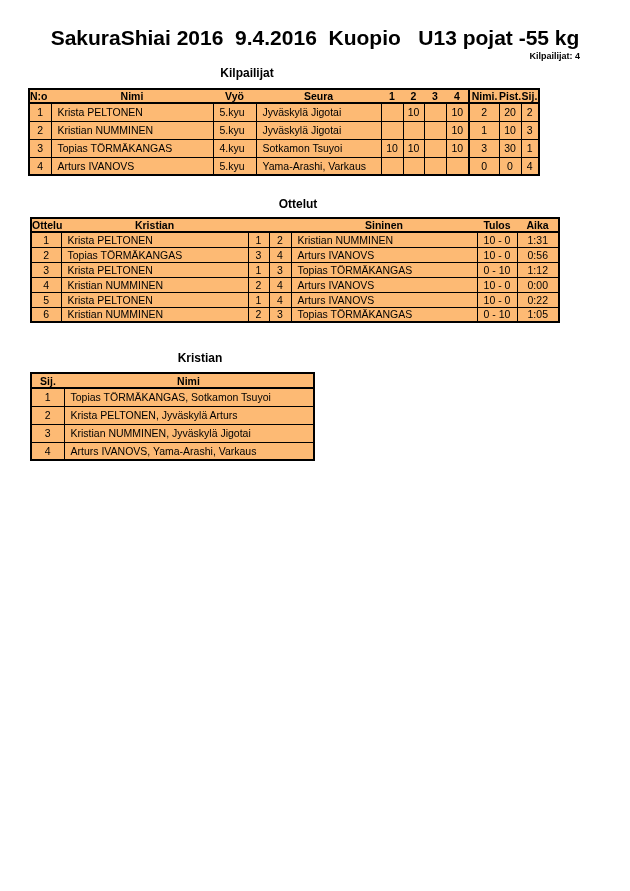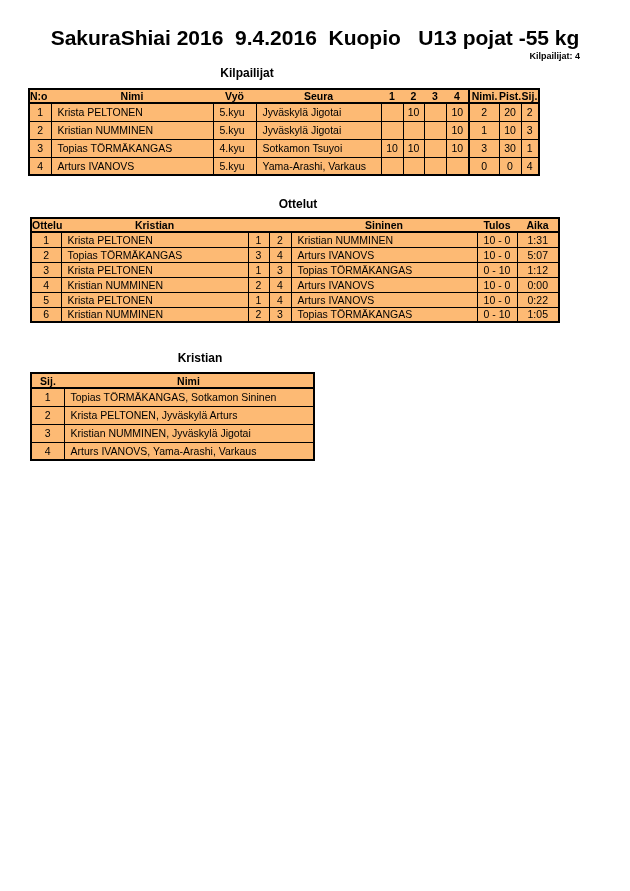--- a/index.html
+++ b/index.html
@@ -180,21 +180,21 @@
         <td>10 - 0</td>
         <td>1:31</td>
       </tr>
       <tr>
         <td>2</td>
         <td class="al">Topias TÖRMÄKANGAS</td>
         <td>3</td>
         <td>4</td>
         <td class="al">Arturs IVANOVS</td>
         <td>10 - 0</td>
-        <td>5:07</td>
+        <td>0:56</td>
       </tr>
       <tr>
         <td>3</td>
         <td class="al">Krista PELTONEN</td>
         <td>1</td>
         <td>3</td>
         <td class="al">Topias TÖRMÄKANGAS</td>
         <td>0 - 10</td>
         <td>1:12</td>
       </tr>
@@ -237,21 +237,21 @@
     </colgroup>
     <thead>
       <tr>
         <th>Sij.</th>
         <th>Nimi</th>
       </tr>
     </thead>
     <tbody>
       <tr>
         <td>1</td>
-        <td class="al">Topias TÖRMÄKANGAS, Sotkamon Sininen</td>
+        <td class="al">Topias TÖRMÄKANGAS, Sotkamon Tsuyoi</td>
       </tr>
       <tr>
         <td>2</td>
         <td class="al">Krista PELTONEN, Jyväskylä Arturs</td>
       </tr>
       <tr>
         <td>3</td>
         <td class="al">Kristian NUMMINEN, Jyväskylä Jigotai</td>
       </tr>
       <tr>

